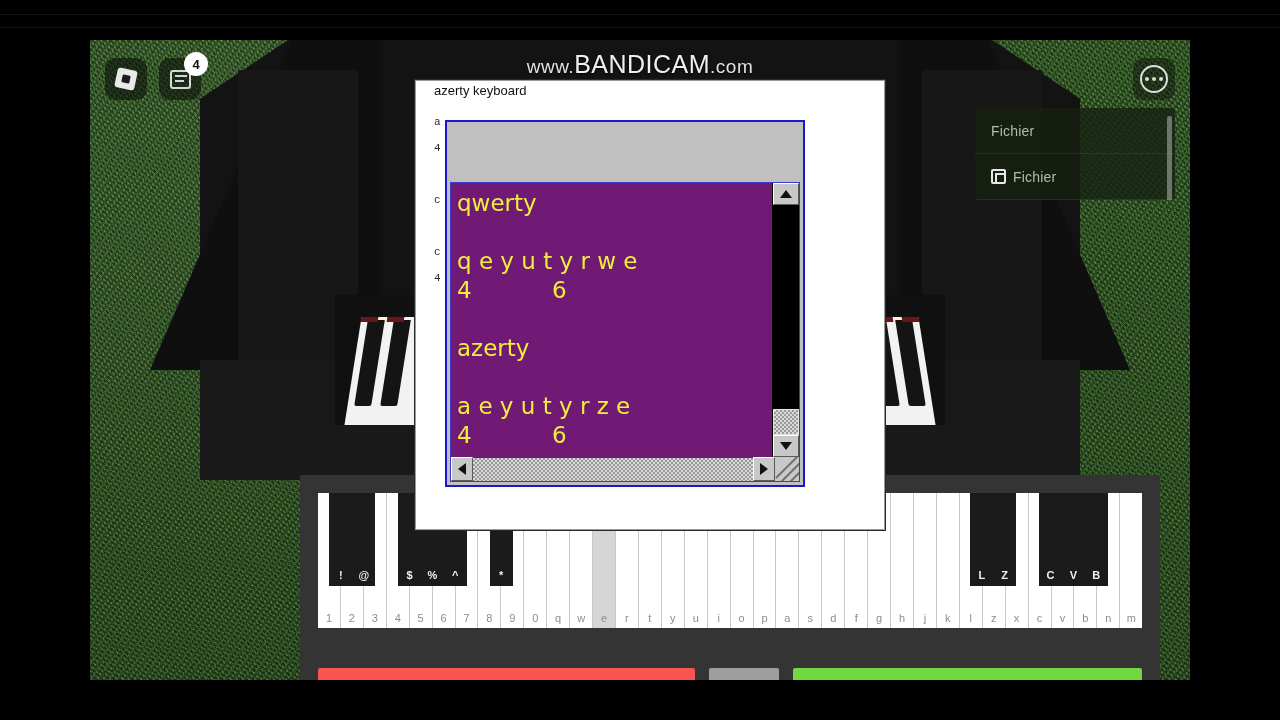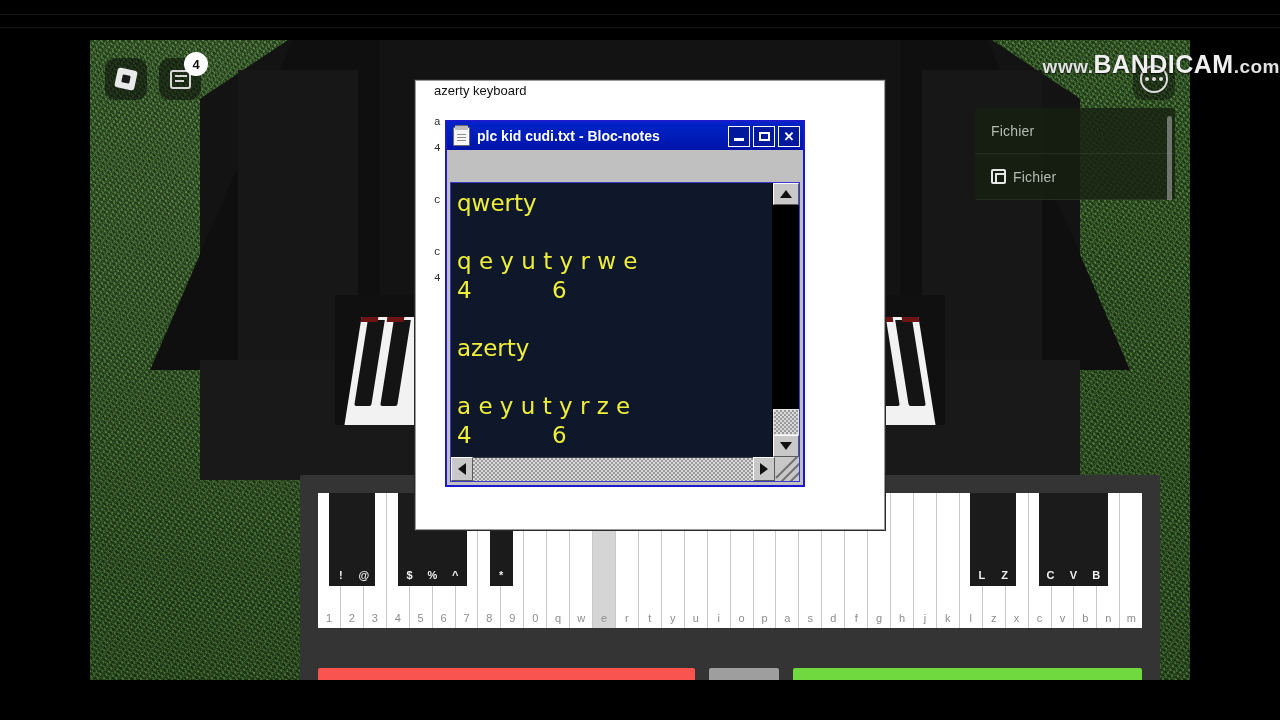--- a/index.html
+++ b/index.html
@@ -152,22 +152,22 @@
     width:7px; height:7px; border:2px solid #e7e7e7; border-radius:1px 1px 0 0;
     border-bottom:none;
   }
   .pl-scroll {
     position:absolute; right:3px; top:8px; width:5px; height:160px;
     background:rgba(210,210,210,.45); border-radius:3px;
   }
 
   
   .bandicam {
-    position:absolute; left:0; right:0; top:50px; text-align:right;
-    z-index:55; font-size:25px; font-weight:bold; letter-spacing:.5px;
+    position:absolute; left:0; right:0; top:50px; text-align:center;
+    z-index:55; font-size:25px; font-weight:normal; letter-spacing:.5px;
     font-family:"Liberation Sans", sans-serif;
     color:#f0f0f0; text-shadow:0 1px 2px rgba(0,0,0,.8);
   }
   .bandicam .small { font-size:19px; color:#e2e2e2; }
 
   
   .piano-ui {
     position:absolute; left:210px; top:435px; width:860px; height:245px;
     background:#343434; z-index:16;
     border-radius:2px;
@@ -264,21 +264,21 @@
   .np-menu {
     height:30px; background:#000; display:flex; align-items:center;
     gap:22px; padding:0 10px;
   }
   .np-menu span {
     color:#fff; font-size:14px; font-weight:bold;
     font-family:"Liberation Sans", sans-serif;
   }
   .np-body {
     position:absolute; left:3px; top:60px; right:3px; bottom:3px;
-    background:#0f172a; border:1px solid #3a3ad0;
+    background:#701a75; border:1px solid #3a3ad0;
     display:flex; flex-direction:column;
   }
   .np-main { flex:1 1 auto; display:flex; min-height:0; }
   .np-text {
     flex:1 1 auto; padding:6px 8px 0 6px; overflow:hidden;
     color:#efef3a; font-size:23px; line-height:29px;
     font-family:"DejaVu Sans", sans-serif; white-space:pre;
   }
   .np-vscroll {
     width:27px; background:#000; display:flex; flex-direction:column;
@@ -543,33 +543,20 @@
   </div>
 
   <div class="win-bg">
     <div class="win-bg-title">azerty keyboard</div>
     <div class="win-bg-body">
       <div class="ghost-col">a<br>4<br><br>c<br><br>c<br>4</div>
     </div>
   </div>
 
   <div class="notepad">
-    <div class="np-title">
-      <div class="np-icon"></div>
-      <div class="np-titletext">plc kid cudi.txt - Bloc-notes</div>
-      <div class="np-ctrls">
-        <div class="np-btn">
-          <div class="min-glyph"></div>
-        </div>
-        <div class="np-btn">
-          <div class="max-glyph"></div>
-        </div>
-        <div class="np-btn">✕</div>
-      </div>
-    </div>
 
 
     <div class="np-body">
       <div class="np-main">
         <div class="np-text">qwerty
 
 q e y u t y r w e
 4           6
 
 azerty

